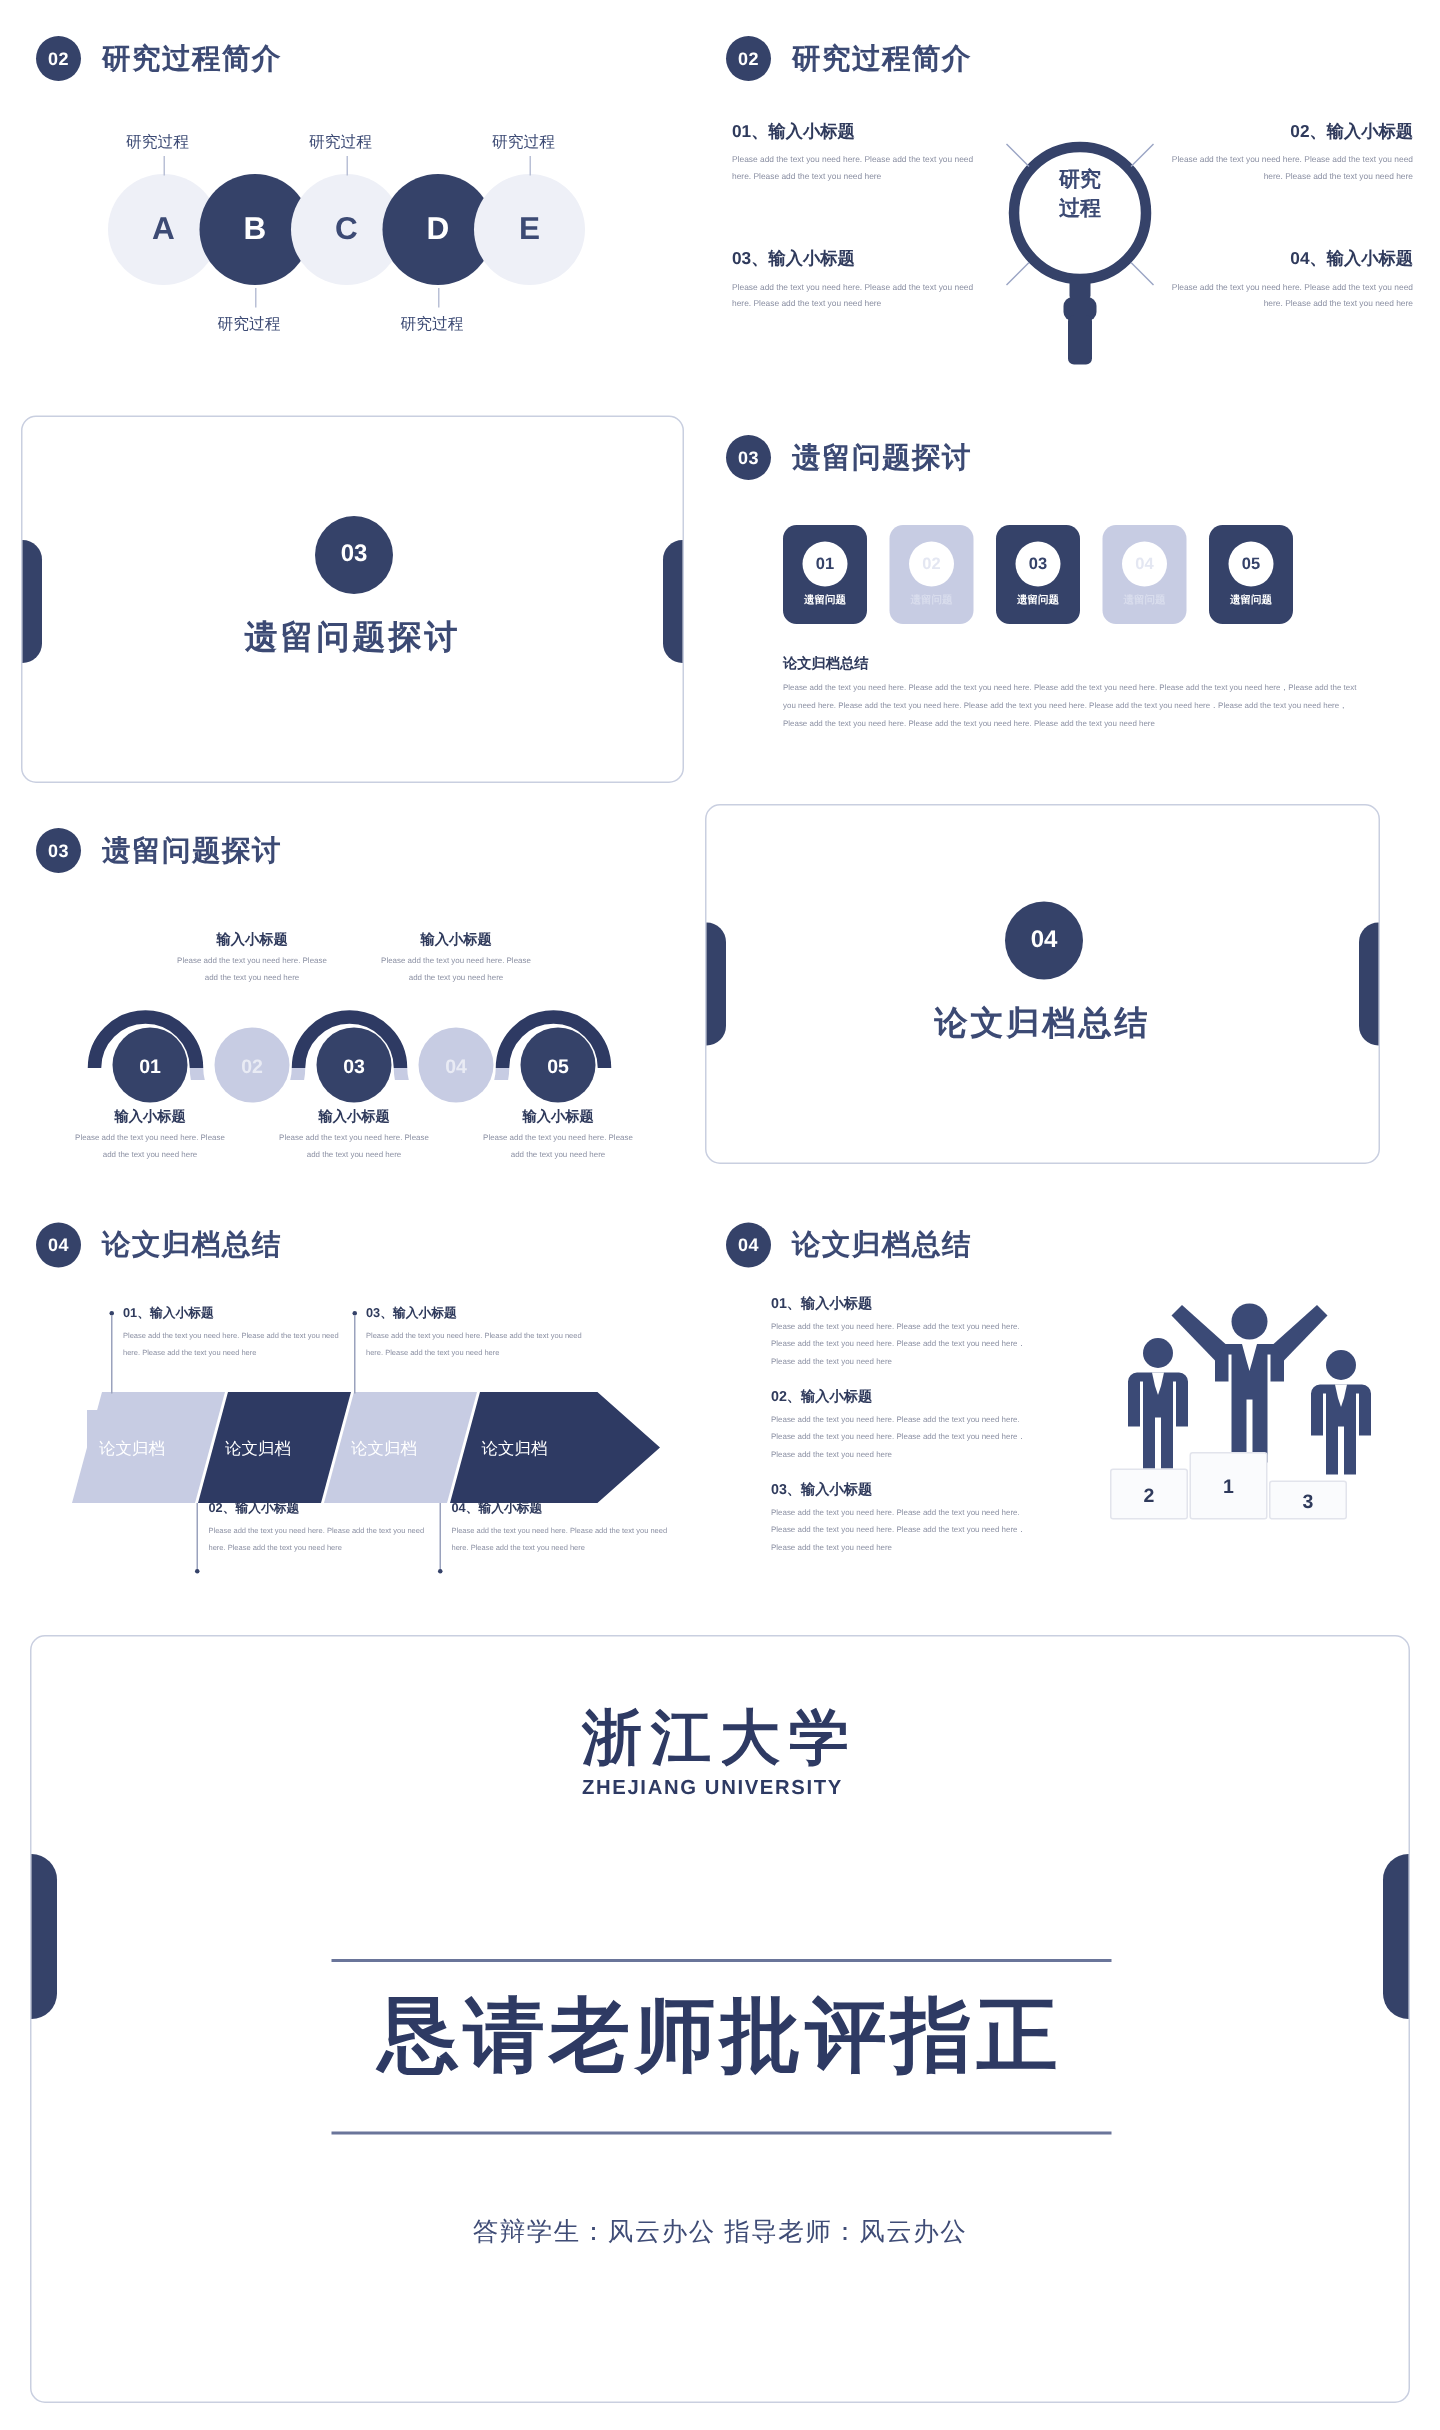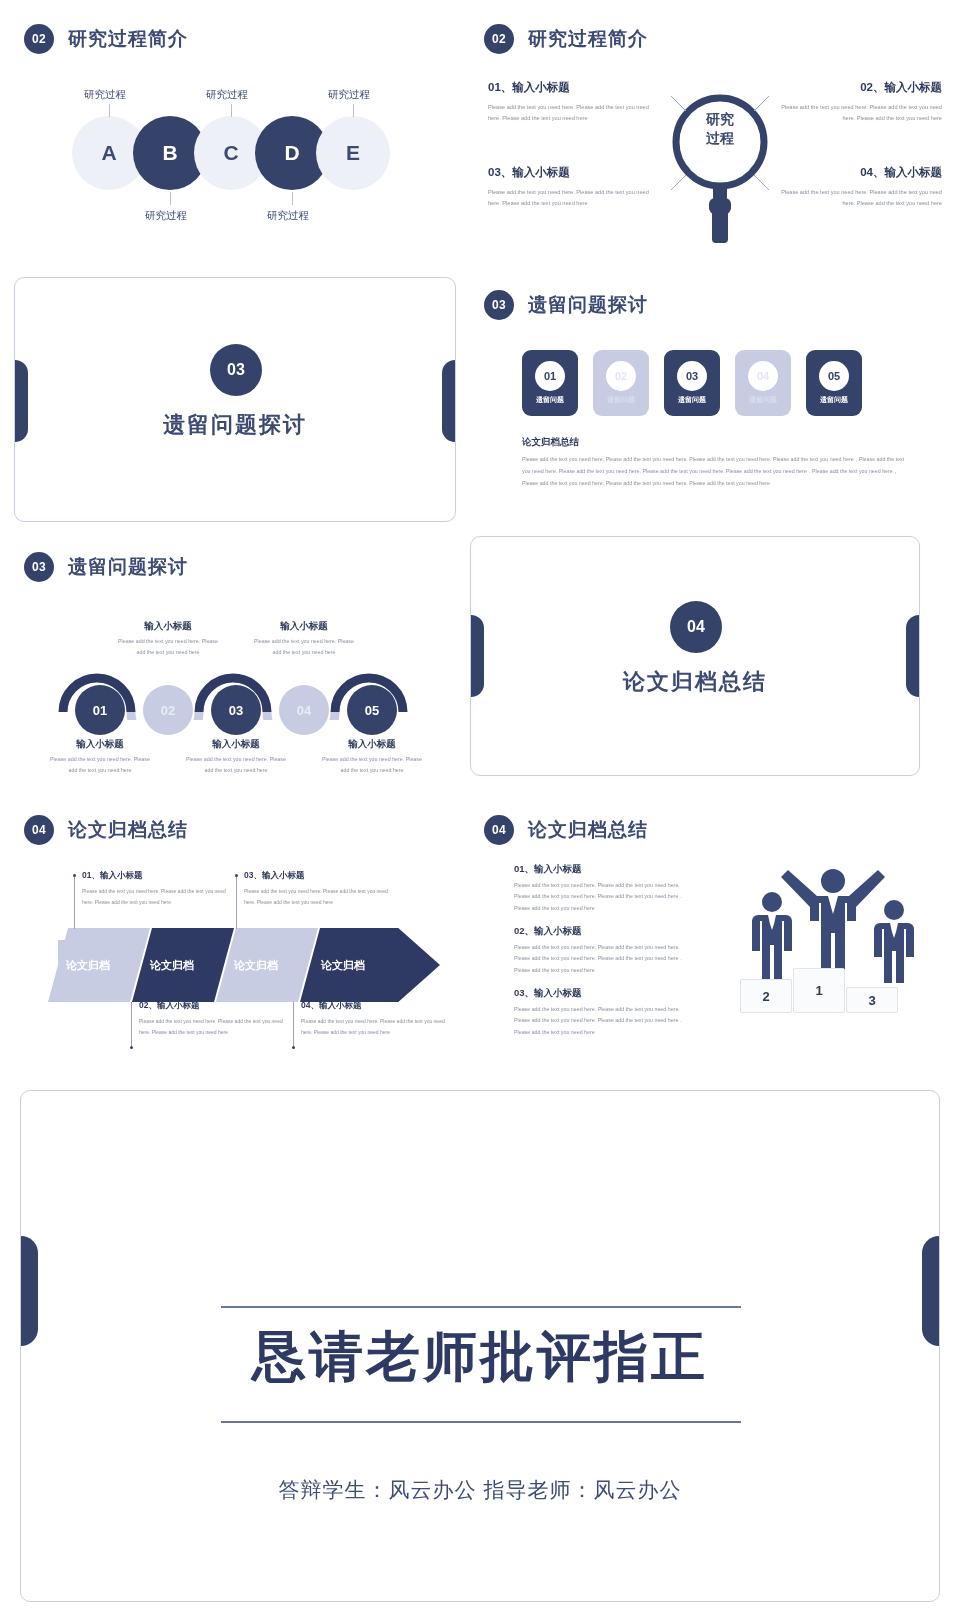--- a/index.html
+++ b/index.html
@@ -68,21 +68,21 @@
   .node{ position:absolute; width:50px;height:50px;border-radius:50%;
          display:flex;align-items:center;justify-content:center;
          font-size:13px;font-weight:bold; }
   .node.dark{ background:#354269;color:#fff; }
   .node.light{ background:#c7cce3;color:#e9ebf4; }
   .tl-h{ position:absolute; font-size:9.5px;font-weight:bold;color:#2f3a5c;
          width:110px;text-align:center; }
   .tl-b{ position:absolute; font-size:5.3px;line-height:2.1;color:#8b90a3;
          width:100px;text-align:center; }
   .chev{ position:absolute; height:50px; display:flex;align-items:center;justify-content:center;
-         font-size:11px; font-weight:bold; }
+         font-size:11px; font-weight:normal; }
   .chev.light{ background:#c7cce3; color:#ffffff; }
   .chev.dark{ background:#2e3a63; color:#ffffff; }
   .ar-h{ position:absolute; font-size:8.5px;font-weight:bold;color:#2f3a5c; }
   .ar-b{ position:absolute; font-size:5px;line-height:2.1;color:#8b90a3;width:155px; }
   .leader{ position:absolute;width:1px;background:#9aa2bd; }
   .dot{ position:absolute;width:3px;height:3px;border-radius:50%;background:#354269; }
 
   
   .po-h{ position:absolute; font-size:9.5px;font-weight:bold;color:#2f3a5c; }
   .po-b{ position:absolute; font-size:5.3px;line-height:2.15;color:#8b90a3;width:175px; }
@@ -101,21 +101,21 @@
            font-size:40px; font-weight:bold; color:#2e3a63; letter-spacing:6px;
            line-height:1; }
   .zju-en{ font-size:13.5px; font-weight:bold; color:#2e3a63; letter-spacing:1.1px;
            margin-top:5px; }
   .rule{ position:absolute; height:2px; background:#6a759a; }
   .big-cn{ position:absolute; width:100%; text-align:center;
            font-size:54px; font-weight:bold; color:#2e3a63; letter-spacing:3px; }
   .big-en{ position:absolute; width:100%; text-align:center;
            font-size:16.5px; color:#3f4c76; letter-spacing:6.5px; }
   .bottom-line{ position:absolute; width:100%; text-align:center;
-           font-size:21px; color:#3f4c76; letter-spacing:1px; }
+           font-size:17px; color:#3f4c76; letter-spacing:1px; }
 </style>
 </head>
 <body>
 
 <div class="slide" style="left:0;top:0;width:470px;height:258px;">
   <div class="hdr" style="left:24px;top:24px;">
     <div class="badge">02</div>
     <div class="htitle">研究过程简介</div>
   </div>
 
@@ -337,19 +337,23 @@
   <div class="podium" style="left:270px;top:189px;width:52px;height:34px;border-radius:2px;">2</div>
   <div class="podium" style="left:323px;top:178px;width:52px;height:45px;border-radius:2px;">1</div>
   <div class="podium" style="left:376px;top:197px;width:52px;height:26px;border-radius:2px;">3</div>
 </div>
 
 <div class="slide framed" style="left:20px;top:1090px;width:920px;height:512px;">
   <div class="tabL" style="top:145px;height:110px;width:34px;left:-17px;border-radius:0 17px 17px 0;"></div>
   <div class="tabR" style="top:145px;height:110px;width:34px;right:-17px;border-radius:17px 0 0 17px;"></div>
 
   <div class="zju-wrap" style="top:48px;">
+    <div style="text-align:left;">
+      <div class="zju-cn">浙江大学</div>
+      <div class="zju-en">ZHEJIANG UNIVERSITY</div>
+    </div>
   </div>
 
   <div class="rule" style="left:200px;top:215px;width:520px;"></div>
   <div class="big-cn" style="top:230px;">恳请老师批评指正</div>
   <div class="rule" style="left:200px;top:330px;width:520px;"></div>
   <div class="bottom-line" style="top:385px;">答辩学生：风云办公    指导老师：风云办公</div>
 </div>
 
 </body></html>

